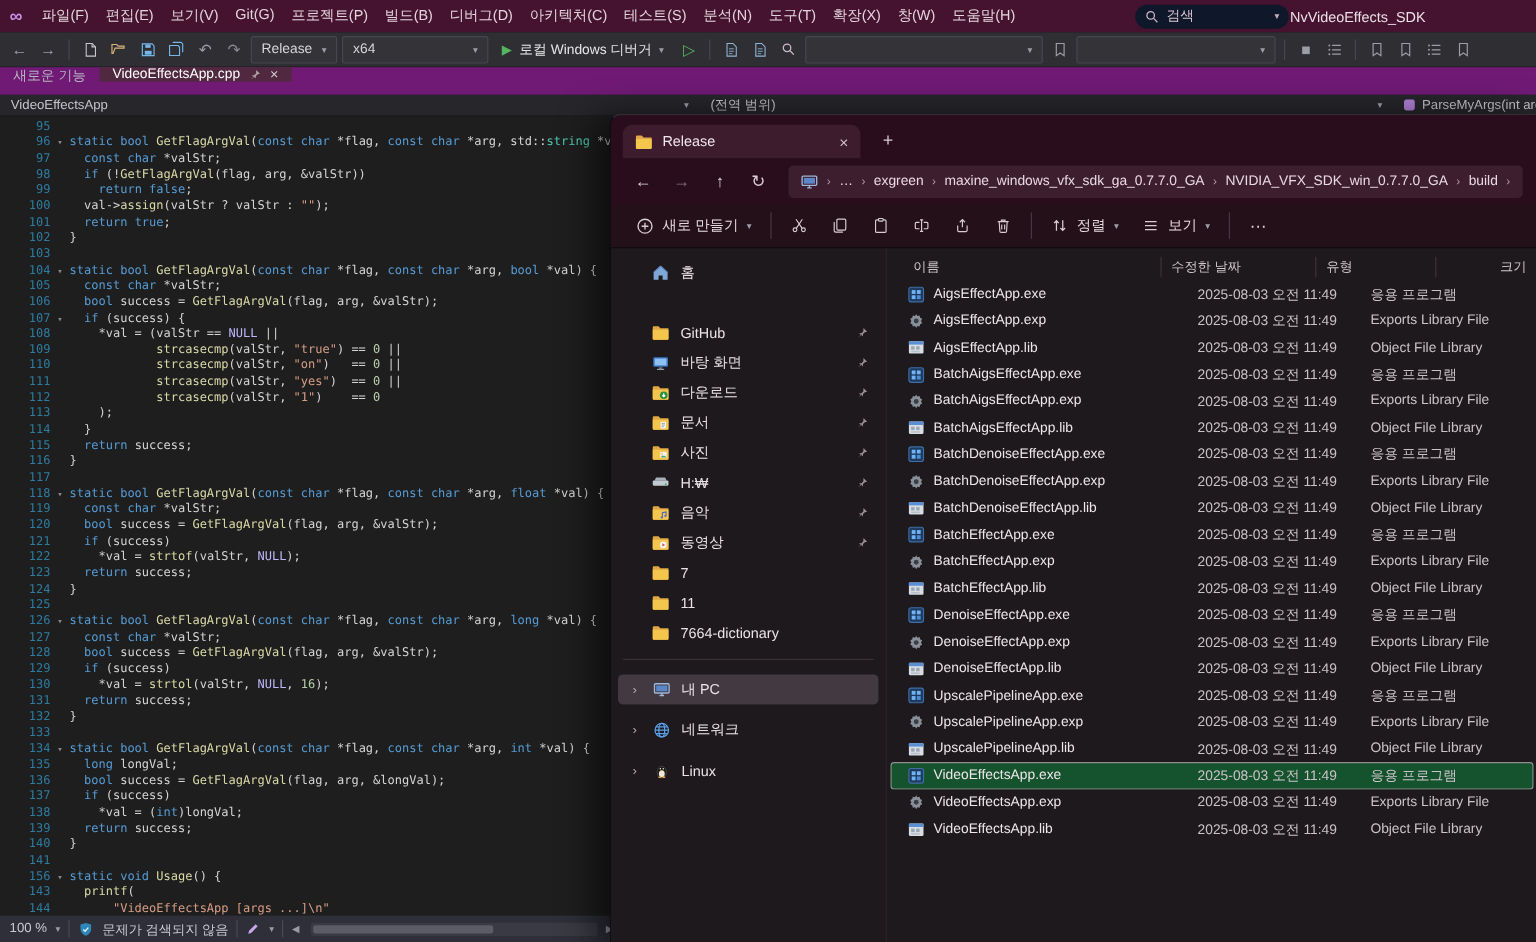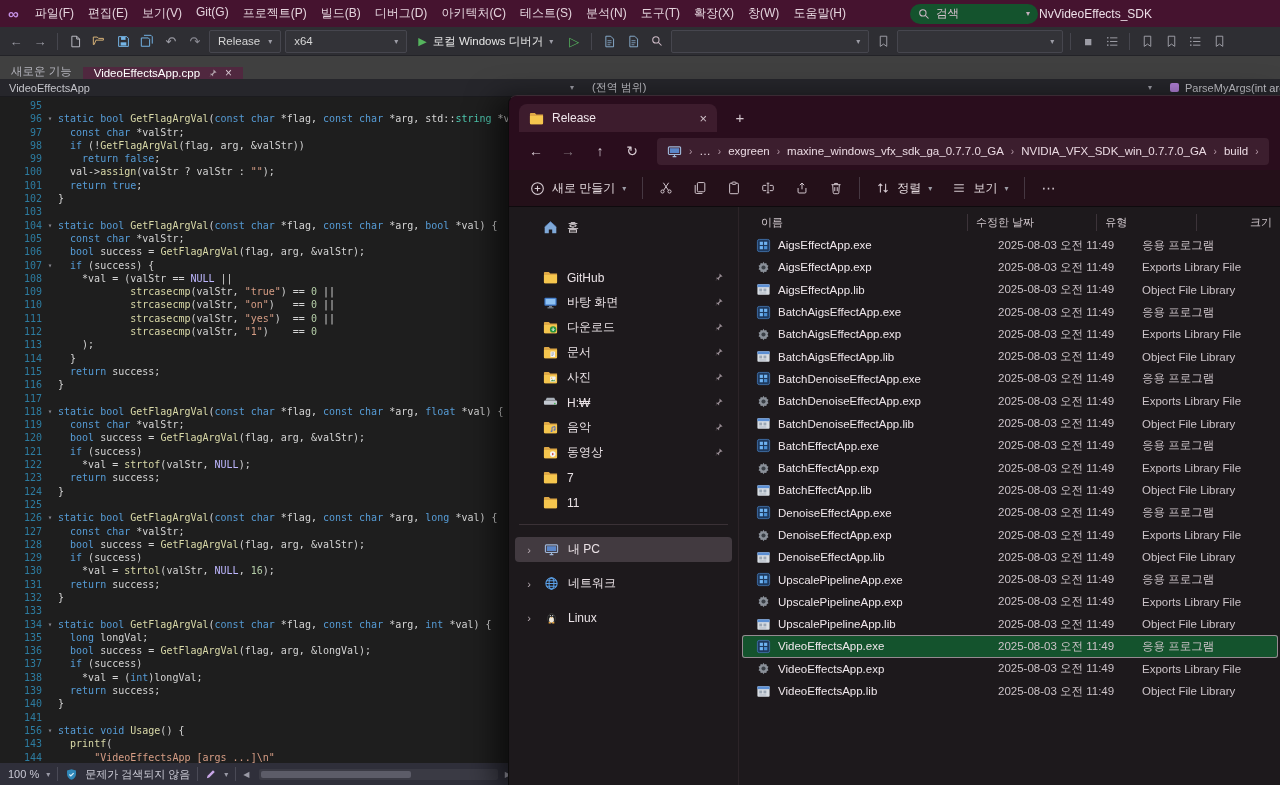--- a/index.html
+++ b/index.html
@@ -9,38 +9,38 @@
   .icon svg{display:block}
   .car{font-size:8px;color:#9d9da6}
 
   
   .vs-root{position:absolute;inset:0;display:flex;flex-direction:column}
   .vs-titlebar{height:27px;background:#45132f;display:flex;align-items:center;padding:0 8px;gap:1px;
                font-size:12px;color:#e3d3dc;flex:none}
   .vs-logo{color:#c490e4;font-size:15px;font-weight:bold;margin-right:8px;font-style:italic}
   .vs-menubar{display:flex}
   .menu-item{padding:4px 7px;border-radius:3px;white-space:nowrap}
-  .vs-search{margin-left:56px;height:20px;width:112px;background:#14532d;border-radius:10px;
+  .vs-search{margin-left:92px;height:20px;width:112px;background:#0f172a;border-radius:10px;
              display:flex;align-items:center;gap:6px;padding:0 8px;color:#d9c3d0;font-size:11.5px}
   .vs-search .car{margin-left:auto;color:#c4aebc}
   .vs-sol-title{color:#ecdfe7;white-space:nowrap}
 
   .vs-toolbar{height:28px;background:#2e2e33;border-bottom:1px solid #232328;display:flex;align-items:center;
               padding:0 6px;gap:4px;flex:none;color:#c6c6c6;font-size:11.5px}
   .tb-icon{width:20px;height:20px;display:flex;align-items:center;justify-content:center;color:#9d9da6;
            font-size:13px;border-radius:3px}
   .tb-sep{width:1px;height:17px;background:#46464e;margin:0 3px}
   .tb-combo{height:21px;display:flex;align-items:center;gap:8px;padding:0 8px;background:#333338;
             border:1px solid #46464e;border-radius:2px;color:#d7d7d7}
   .tb-combo .car{margin-left:auto}
   .tb-run{display:flex;align-items:center;gap:6px;padding:0 7px;height:22px;color:#e6e6e6;white-space:nowrap}
   .tb-play{color:#55b55e;font-size:11px}
   .tb-gray{color:#8b8b94}
 
-  .vs-tabrow{height:23px;background:#404040;display:flex;align-items:flex-end;flex:none}
+  .vs-tabrow{height:23px;background:#701a75;display:flex;align-items:flex-start;flex:none}
   .vs-tab{display:flex;align-items:center;gap:7px;padding:0 11px;font-size:11.5px;color:#b5b5bd;white-space:nowrap}
   .vs-tab.active{background:#50283f;color:#fff}
   .tab-close{font-size:12px;color:#d8c8d2;line-height:1}
 
   .vs-navbar{height:17px;background:#26262b;border-bottom:1px solid #1b1b1f;display:flex;align-items:center;
              font-size:11px;color:#c3c3c9;flex:none}
   .nav-sec{display:flex;align-items:center;height:100%;padding:0 9px;gap:6px;overflow:hidden;white-space:nowrap}
   .nav-sec .car{margin-left:auto}
   .nav-sec1{width:565px}
   .nav-sec2{width:560px}
@@ -889,20 +889,29 @@
         </div>
         <div class="side-item">
           <span class="icon">
             <svg width="15" height="15" viewBox="0 0 16 16">
               <path d="M1 3a1 1 0 0 1 1-1h4.2l1.6 1.8H15V13a1 1 0 0 1-1 1H2a1 1 0 0 1-1-1z" fill="#dfa845"></path>
               <path d="M1 5.2h14V13a1 1 0 0 1-1 1H2a1 1 0 0 1-1-1z" fill="#f5c64e"></path>
             </svg>
           </span>
           <span>11</span>
         </div>
+        <div class="side-item">
+          <span class="icon">
+            <svg width="15" height="15" viewBox="0 0 16 16">
+              <path d="M1 3a1 1 0 0 1 1-1h4.2l1.6 1.8H15V13a1 1 0 0 1-1 1H2a1 1 0 0 1-1-1z" fill="#dfa845"></path>
+              <path d="M1 5.2h14V13a1 1 0 0 1-1 1H2a1 1 0 0 1-1-1z" fill="#f5c64e"></path>
+            </svg>
+          </span>
+          <span>7664-dictionary</span>
+        </div>
         <div class="side-sep"></div>
         <div class="side-item tree selected">
           <span class="side-chev">›</span>
           <span class="icon">
             <svg width="15" height="15" viewBox="0 0 16 16">
               <rect x="1.5" y="3" width="13" height="8.2" rx="1" fill="none" stroke="#9fb7d8" stroke-width="1.2"></rect>
               <rect x="3" y="4.5" width="10" height="5.2" fill="#5b86c8"></rect>
               <path d="M6 13.4h4M8 11.2v2" stroke="#9fb7d8" stroke-width="1.2"></path>
             </svg>
           </span>

